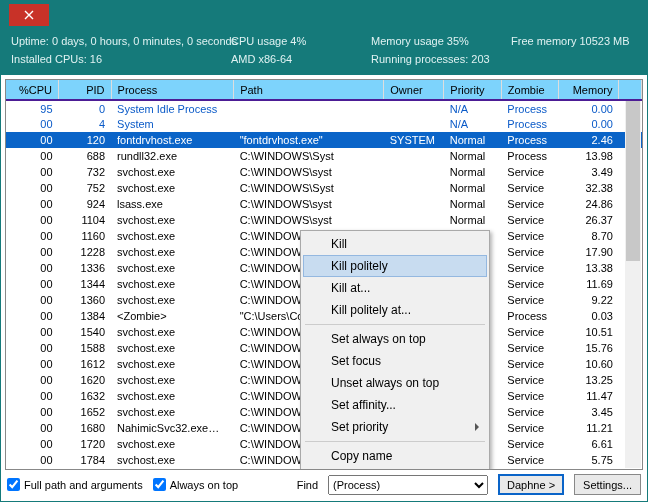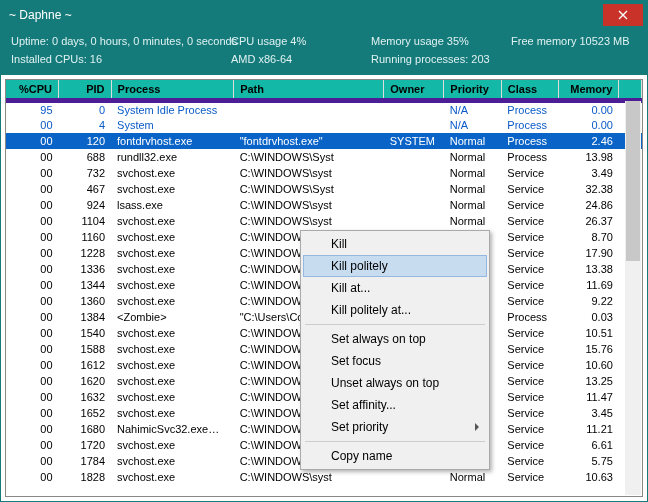--- a/index.html
+++ b/index.html
@@ -7,21 +7,21 @@
 .window { width: 648px; height: 502px; border: 1px solid #157a7a; display: flex; flex-direction: column; }
 .titlebar { background: #157a7a; color: #fff; height: 28px; display: flex; align-items: center; padding-left: 8px; font-size: 12px; }
 .titlebar .title { flex: 1; }
 .titlebar .close { width: 40px; height: 22px; background: #c83228; display: flex; align-items: center; justify-content: center; margin-right: 4px; }
 .titlebar .close svg { width: 10px; height: 10px; }
 .infobar { background: #157a7a; color: #e0f2f2; padding: 6px 10px 10px 10px; font-size: 11px; display: grid; grid-template-columns: 220px 140px 140px 1fr; row-gap: 6px; }
 .infobar span { white-space: nowrap; }
 .content { flex: 1; background: #fff; position: relative; display: flex; flex-direction: column; padding: 4px; overflow: hidden; }
 .table-wrap { border: 1px solid #888; flex: 1; overflow: hidden; position: relative; }
 table { width: 100%; border-collapse: collapse; font-size: 11px; table-layout: fixed; }
-th { background: #14b8a6; border-right: 1px solid #ddd; border-bottom: 5px solid #4c1d95; padding: 3px 6px; text-align: left; font-weight: 700; height: 20px; white-space: nowrap; overflow: hidden; }
+th { background: #7dd3fc; border-right: 1px solid #ddd; border-bottom: 2px solid #4c1d95; padding: 3px 6px; text-align: left; font-weight: 400; height: 20px; white-space: nowrap; overflow: hidden; }
 th.right, td.right { text-align: right; }
 td { padding: 1px 6px; white-space: nowrap; overflow: hidden; text-overflow: clip; height: 16px; }
 tr.sel td { background: #0a64c8; color: #fff; }
 tr td a, .link { color: #0a5ac8; text-decoration: none; }
 .ctx { position: absolute; background: #f0f0f0; border: 1px solid #a9a9a9; box-shadow: 2px 2px 4px rgba(0,0,0,.3); font-size: 12px; padding: 2px; z-index: 10; }
 .ctx .mi { padding: 4px 20px 4px 28px; white-space: nowrap; cursor: default; position: relative; }
 .ctx .mi.hov { background: #c8dcf0; border: 1px solid #94b8e0; padding: 3px 3px 3px 27px; }
 .ctx .sep { height: 1px; background: #ccc; margin: 3px 2px; }
 .ctx .mi.sub::after { content: ""; position: absolute; right: 8px; top: 50%; transform: translateY(-50%); border-left: 4px solid #555; border-top: 4px solid transparent; border-bottom: 4px solid transparent; }
 .bottom { padding: 4px 2px 2px 2px; display: flex; align-items: center; gap: 10px; font-size: 11px; }
@@ -32,21 +32,20 @@
 button.bot { height: 21px; padding: 0 8px; font-size: 11px; background: #e9e9e9; border: 1px solid #888; }
 button.bot.hl { border: 1px solid #0a64c8; box-shadow: 0 0 0 1px #0a64c8 inset; }
 .scrollgutter { position: absolute; right: 1px; top: 21px; bottom: 1px; width: 16px; background: #f0f0f0; }
 .scrollthumb { position: absolute; left: 1px; right: 1px; top: 0; height: 160px; background: #c8c8c8; }
 </style>
 </head>
 <body>
 
 <div class="window">
   <div class="titlebar">
-    <span class="title">~ Daphne ~</span>
     <div class="close">
       <svg viewBox="0 0 10 10">
           <path d="M1 1 L9 9 M9 1 L1 9" stroke="#fff" stroke-width="1.4"></path>
         </svg>
     </div>
   </div>
   <div class="infobar">
     <span>Uptime: 0 days, 0 hours, 0 minutes, 0 seconds</span>
     <span>CPU usage   4%</span>
     <span>Memory usage   35%</span>
@@ -70,21 +69,21 @@
             <col style="width:18px">
         </colgroup>
         <thead>
             <tr>
           <th class="right">%CPU</th>
           <th class="right">PID</th>
           <th>Process</th>
           <th>Path</th>
           <th>Owner</th>
           <th>Priority</th>
-          <th>Class</th>
+          <th>Zombie</th>
           <th class="right">Memory</th>
           <th></th>
         </tr>
           </thead>
         <tbody id="tbody">
             <tr>
               <td class="right"><a href="#">95</a></td>
               <td class="right"><a href="#">0</a></td>
               <td><a href="#">System Idle Process</a></td>
               <td></td>
@@ -133,21 +132,21 @@
               <td>svchost.exe</td>
               <td>C:\WINDOWS\syst</td>
               <td></td>
               <td>Normal</td>
               <td>Service</td>
               <td class="right">3.49</td>
               <td></td>
             </tr>
             <tr>
               <td class="right">00</td>
-              <td class="right">467</td>
+              <td class="right">752</td>
               <td>svchost.exe</td>
               <td>C:\WINDOWS\Syst</td>
               <td></td>
               <td>Normal</td>
               <td>Service</td>
               <td class="right">32.38</td>
               <td></td>
             </tr>
             <tr>
               <td class="right">00</td>
@@ -361,14 +360,30 @@
         <div class="mi">Set always on top</div>
         <div class="mi">Set focus</div>
         <div class="mi">Unset always on top</div>
         <div class="mi">Set affinity...</div>
         <div class="mi sub">Set priority</div>
         <div class="sep"></div>
         <div class="mi">Copy name</div>
 
       </div>
     </div>
+    <div class="bottom">
+      <label class="chk">
+        <input type="checkbox" checked="" style="">
+        <span>Full path and arguments</span>
+      </label>
+      <label class="chk">
+        <input type="checkbox" checked="" style="">
+        <span>Always on top</span>
+      </label>
+      <span class="find-label">Find</span>
+      <select class="find">
+        <option>(Process)</option>
+      </select>
+      <button class="bot hl">Daphne  &gt;</button>
+      <button class="bot">Settings...</button>
+    </div>
   </div>
 </div>
 
 </body></html>

